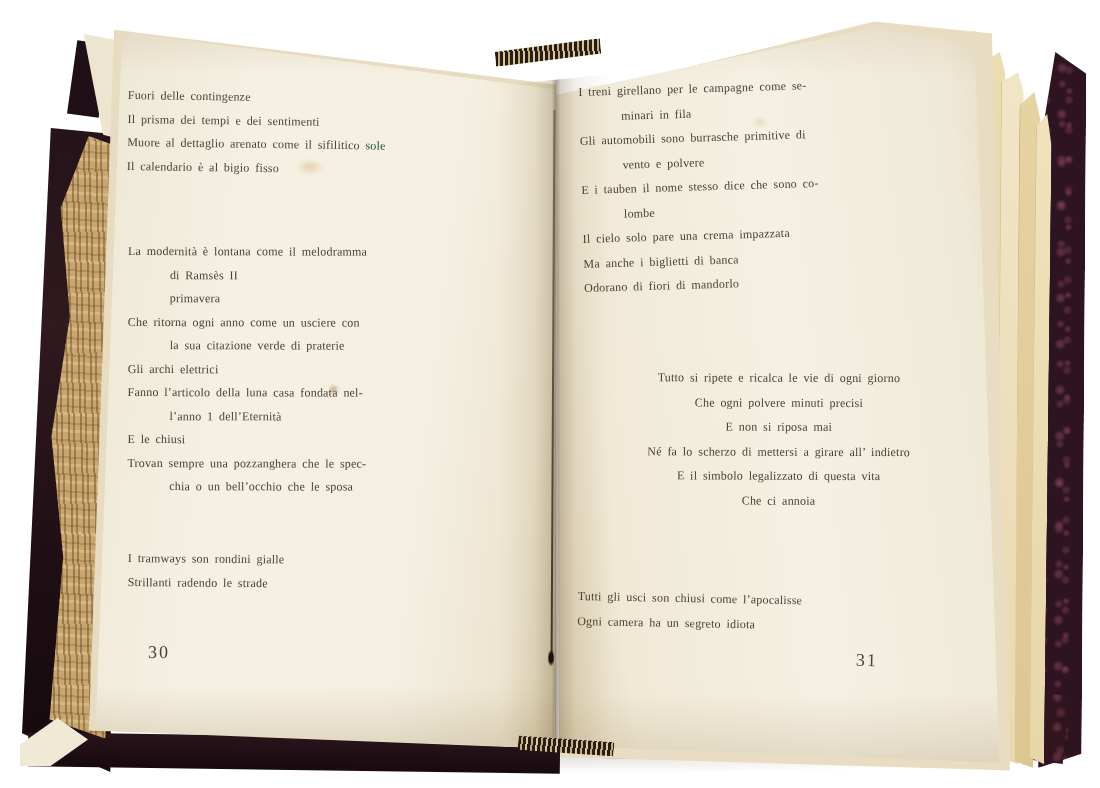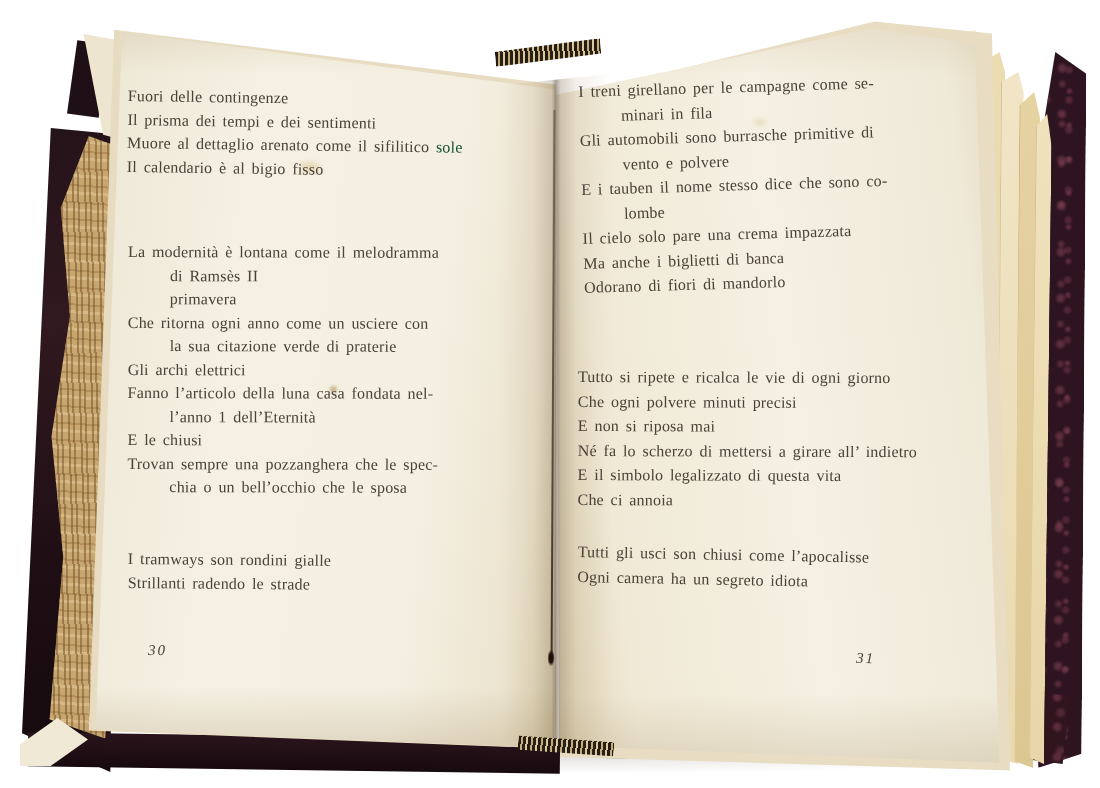--- a/index.html
+++ b/index.html
@@ -106,37 +106,37 @@
   
   .spot{z-index:6;border-radius:50%;pointer-events:none;}
   .spot-1{left:328px;top:384px;width:11px;height:11px;filter:blur(1px);
     background:radial-gradient(circle,rgba(150,100,40,.55),rgba(150,100,40,0) 70%);}
   .spot-2{left:296px;top:160px;width:28px;height:14px;filter:blur(2px);
     background:radial-gradient(ellipse,rgba(196,152,64,.40),rgba(196,152,64,0) 70%);}
   .spot-3{left:752px;top:118px;width:16px;height:9px;filter:blur(2px);
     background:radial-gradient(ellipse,rgba(180,140,60,.30),rgba(180,140,60,0) 70%);}
 
   
-  .poem{z-index:7;color:#4a4136;font-size:16px;letter-spacing:.2px;word-spacing:2.5px;}
+  .poem{z-index:7;color:#4a4136;font-size:12px;letter-spacing:.2px;word-spacing:2.5px;}
   .poem .line{white-space:nowrap;}
   .poem .line.indent{padding-left:42px;}
   .stanza{transform-origin:0 0;}
   .poem-left{left:128px;top:84px;width:430px;line-height:23.5px;}
   .poem-left .stanza{margin-bottom:62px;}
   .poem-left .stanza:nth-child(1){transform:rotate(.8deg);}
   .poem-left .stanza:nth-child(2){transform:rotate(.15deg);margin-bottom:48px;}
   .poem-left .stanza:nth-child(3){transform:rotate(.5deg);}
   .poem-right{left:578px;top:80px;width:402px;line-height:24.5px;}
   .poem-right .stanza{margin-bottom:64px;}
   .poem-right .stanza:nth-child(1){transform:rotate(-1.7deg);}
-  .poem-right .stanza:nth-child(2){transform:rotate(.2deg);margin-bottom:28px;}
+  .poem-right .stanza:nth-child(2){transform:rotate(.2deg);margin-bottom:72px;text-align:center;}
   .poem-right .stanza:nth-child(3){transform:rotate(1.1deg);}
   .faded-word{color:#14532d;}
 
-  .pagenum{z-index:7;color:#4a4136;font-size:15px;letter-spacing:2px;font-style:italic;}
+  .pagenum{z-index:7;color:#4a4136;font-size:18px;letter-spacing:2px;}
   .pagenum-left{left:148px;top:642px;transform:rotate(.4deg);}
   .pagenum-right{left:856px;top:650px;transform:rotate(1.4deg);}
 </style>
 </head>
 <body>
 
 <div class="scene">
 
   <div class="abs book-shadow"></div>
 

